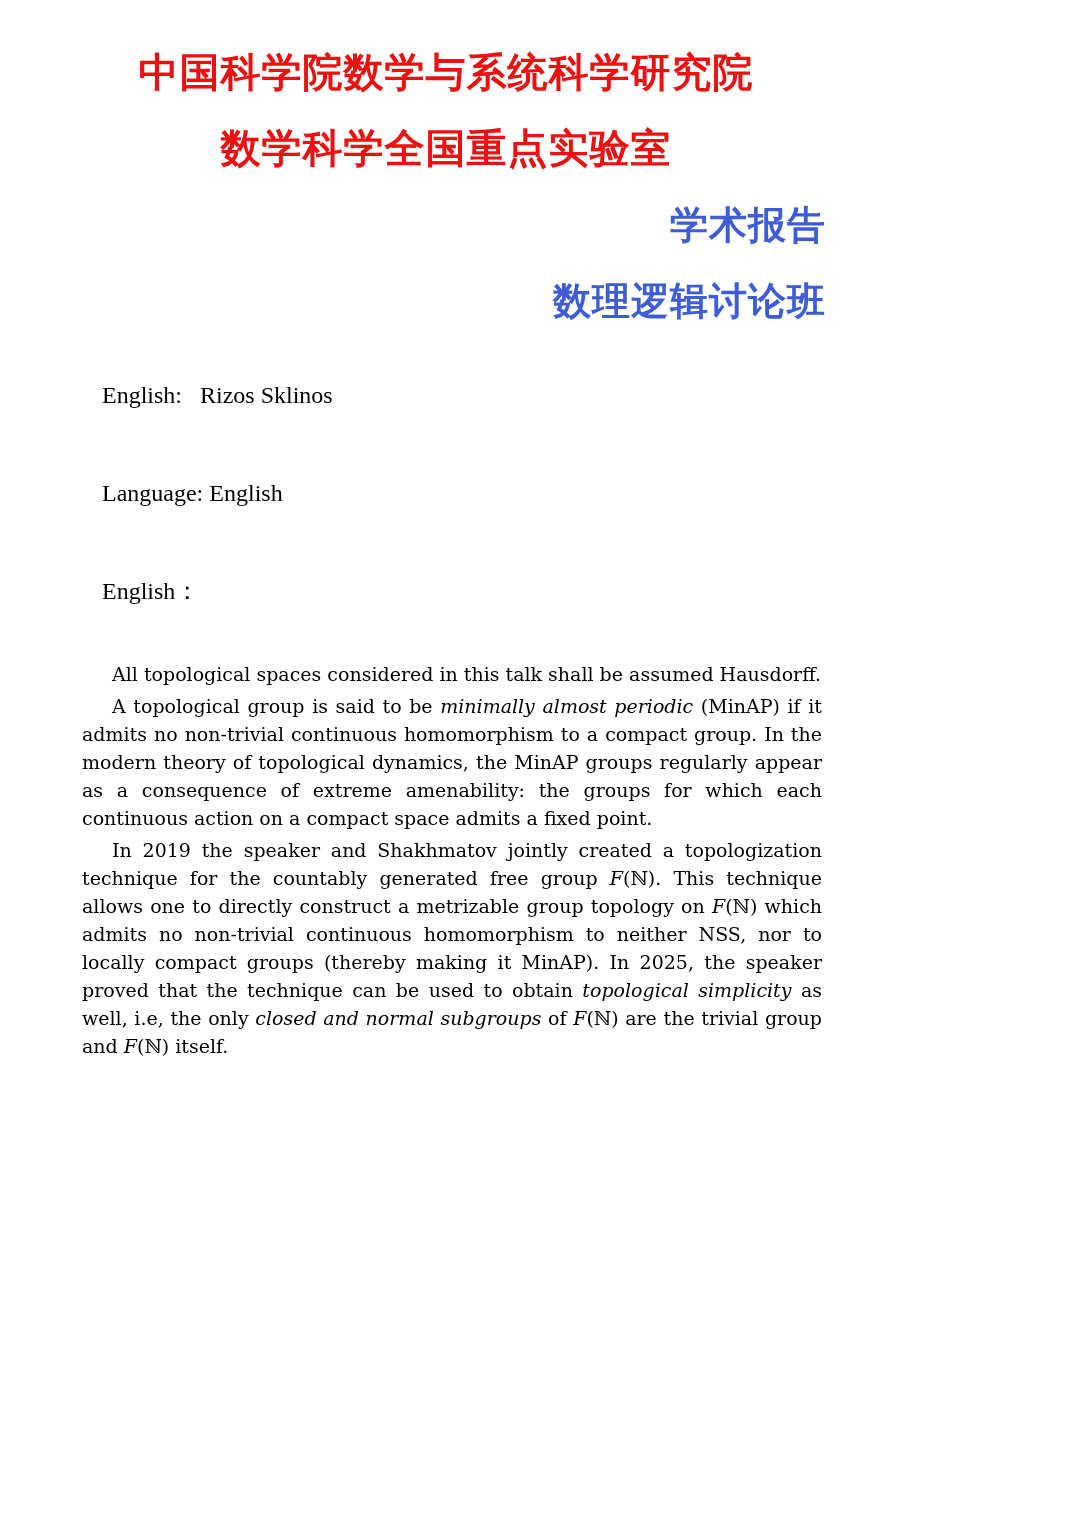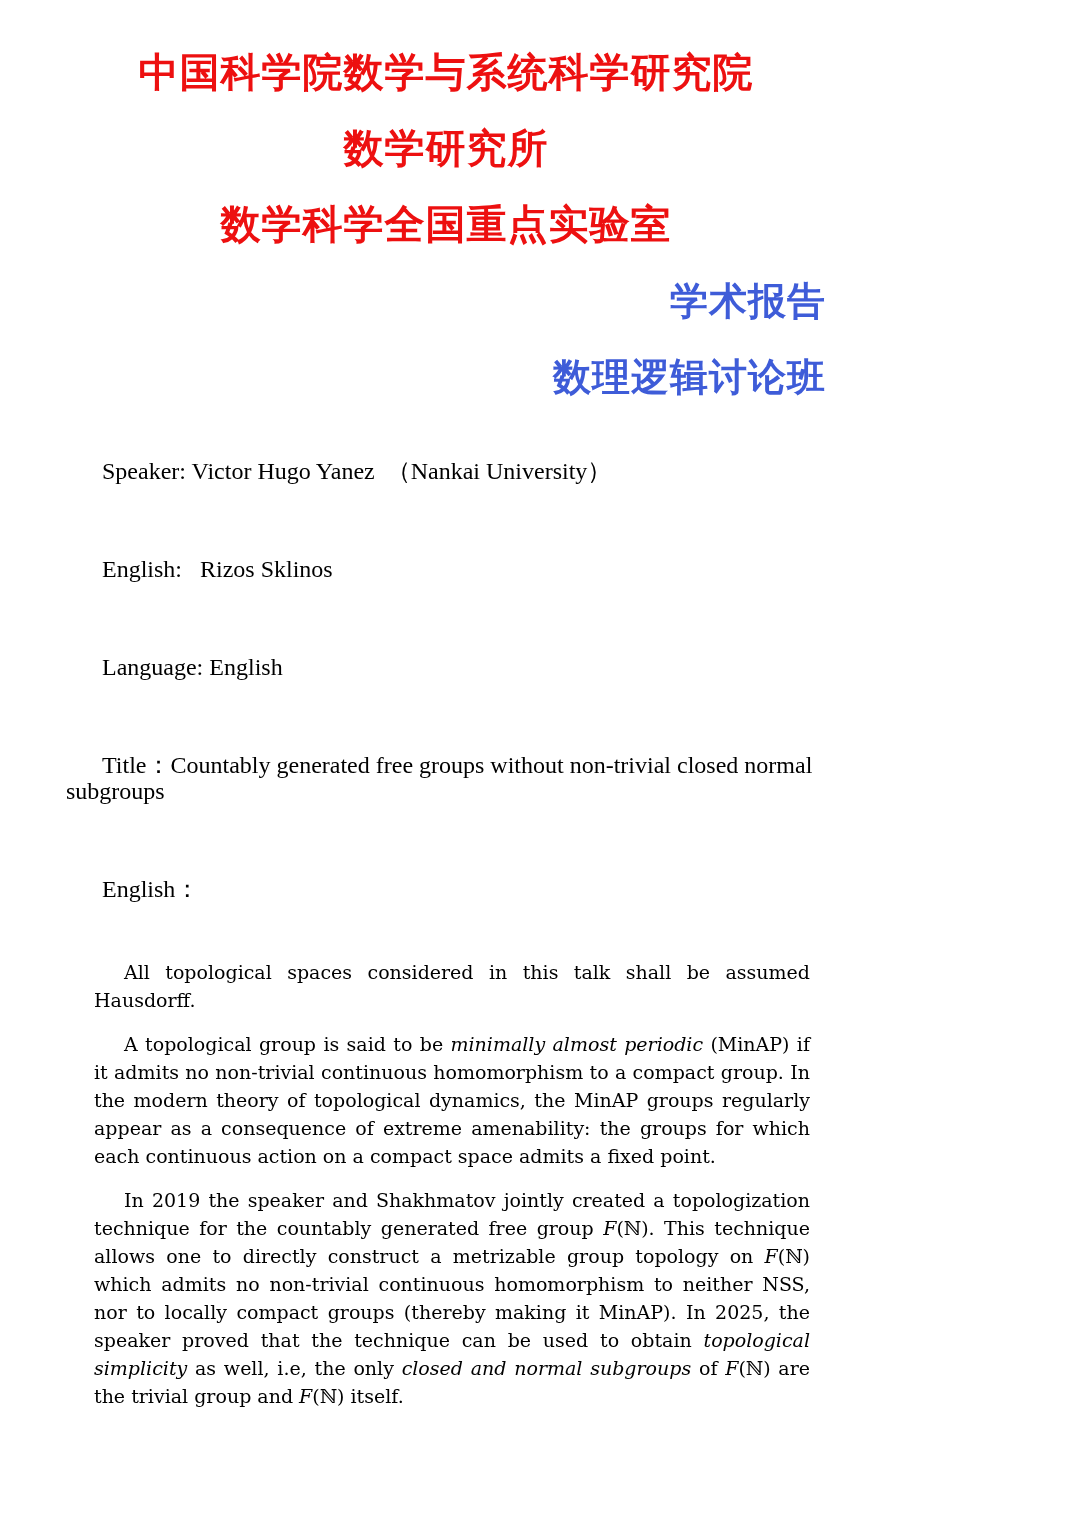--- a/index.html
+++ b/index.html
@@ -34,46 +34,39 @@
   .info-label { }
   .info-value { }
   .abstract {
     margin-top: 30px;
     margin-left: 12px;
     font-family: "DejaVu Serif", serif;
     font-size: 19px;
     line-height: 28px;
     text-align: justify;
   }
-  .abs-p { margin: 16px; text-indent: 30px; }
+  .abs-p { margin: 4px; text-indent: 30px; }
   .abs-p .it { font-style: italic; }
 </style>
 </head>
 <body>
 
 <div class="page">
 
   <div class="heading red">中国科学院数学与系统科学研究院</div>
-  <div class="heading red">数学研究所</div>
   <div class="heading red">数学科学全国重点实验室</div>
   <div class="heading blue">学术报告</div>
   <div class="heading blue">数理逻辑讨论班</div>
 
   <div class="info-section">
     <div class="info-row">
-      <span class="info-label">Speaker:</span><span class="info-value"> Victor Hugo Yanez  （Nankai University）</span>
-    </div>
-    <div class="info-row">
       <span class="info-label">English:</span><span class="info-value">   Rizos Sklinos</span>
     </div>
     <div class="info-row">
       <span class="info-label">Language:</span><span class="info-value"> English</span>
-    </div>
-    <div class="info-row">
-      <span class="info-label">Title：</span><span class="info-value">Countably generated free groups without non-trivial closed normal subgroups</span>
     </div>
     <div class="info-row">
       <span class="info-label">English：</span>
     </div>
   </div>
 
   <div class="abstract">
       <p class="abs-p"><span>All topological spaces considered in this talk shall be assumed Hausdorff.</span></p>
       <p class="abs-p"><span>A topological group is said to be </span><span class="it">minimally almost periodic</span><span> (MinAP) if it admits no non-trivial continuous homomorphism to a compact group.  In the modern theory of topological dynamics, the MinAP groups regularly appear as a consequence of extreme amenability: the groups for which each continuous action on a compact space admits a fixed point.</span></p>
       <p class="abs-p"><span>In 2019 the speaker and Shakhmatov jointly created a topologization technique for the countably generated free group </span><span class="it">F</span><span>(ℕ).  This technique allows one to directly construct a metrizable group topology on </span><span class="it">F</span><span>(ℕ) which admits no non-trivial continuous homomorphism to neither NSS, nor to locally compact groups (thereby making it MinAP).  In 2025, the speaker proved that the technique can be used to obtain </span><span class="it">topological simplicity</span><span> as well, i.e, the only </span><span class="it">closed and normal subgroups</span><span> of </span><span class="it">F</span><span>(ℕ) are the trivial group and </span><span class="it">F</span><span>(ℕ) itself.</span></p>

